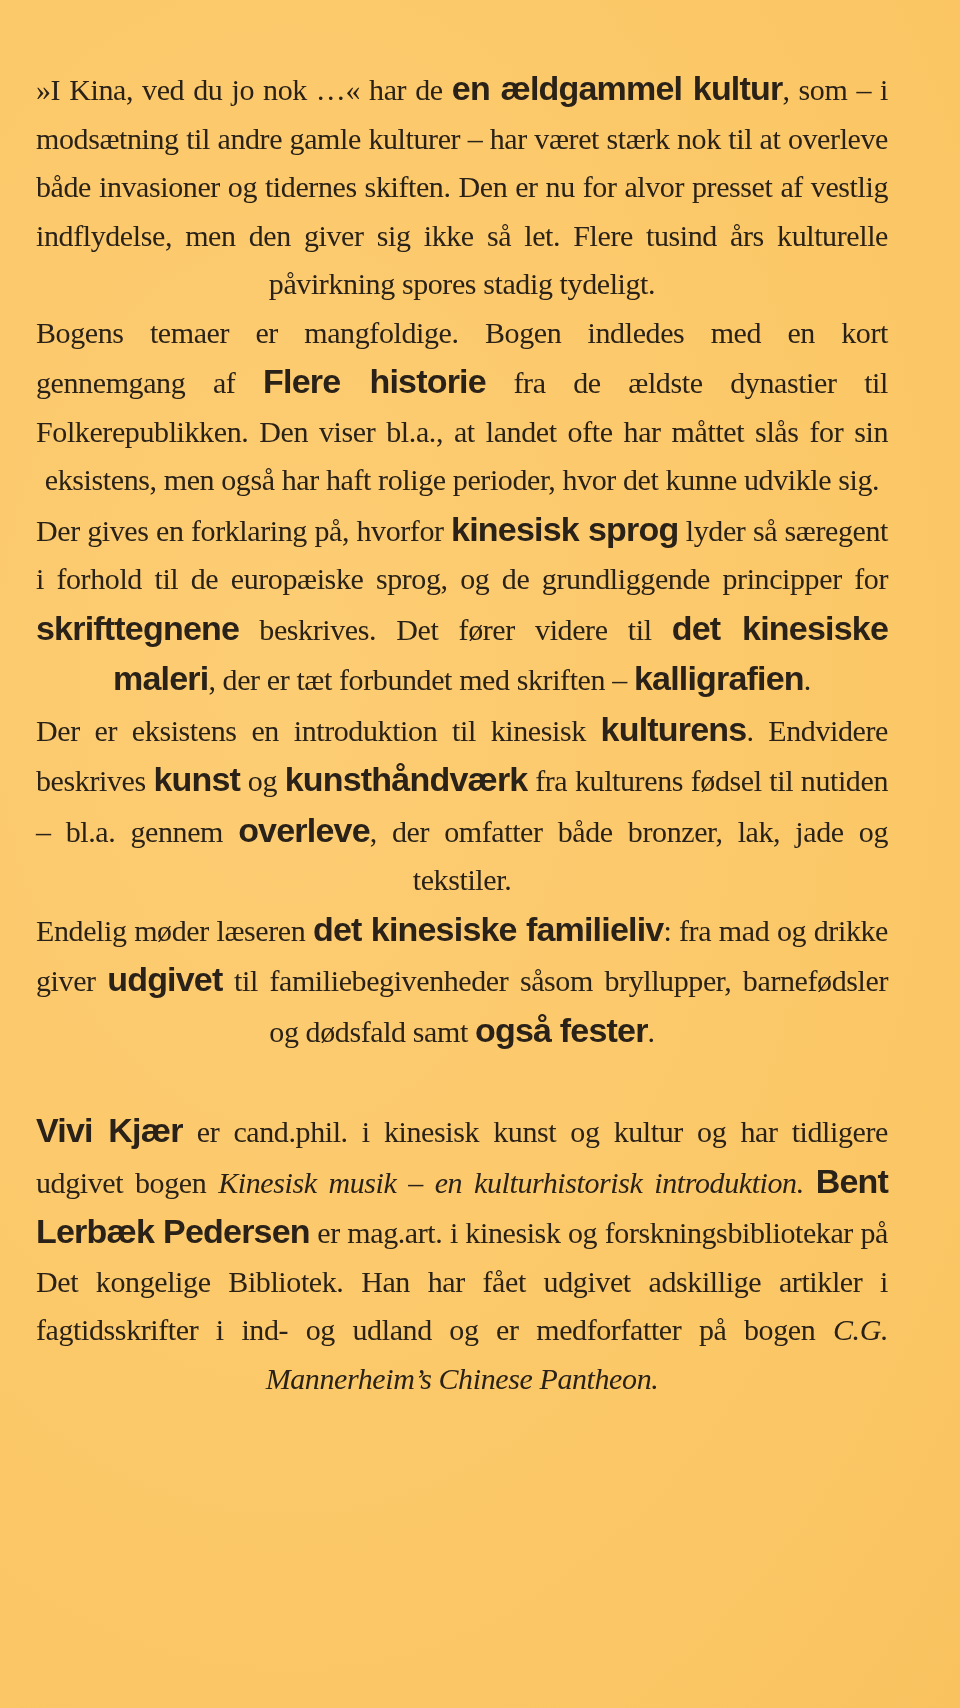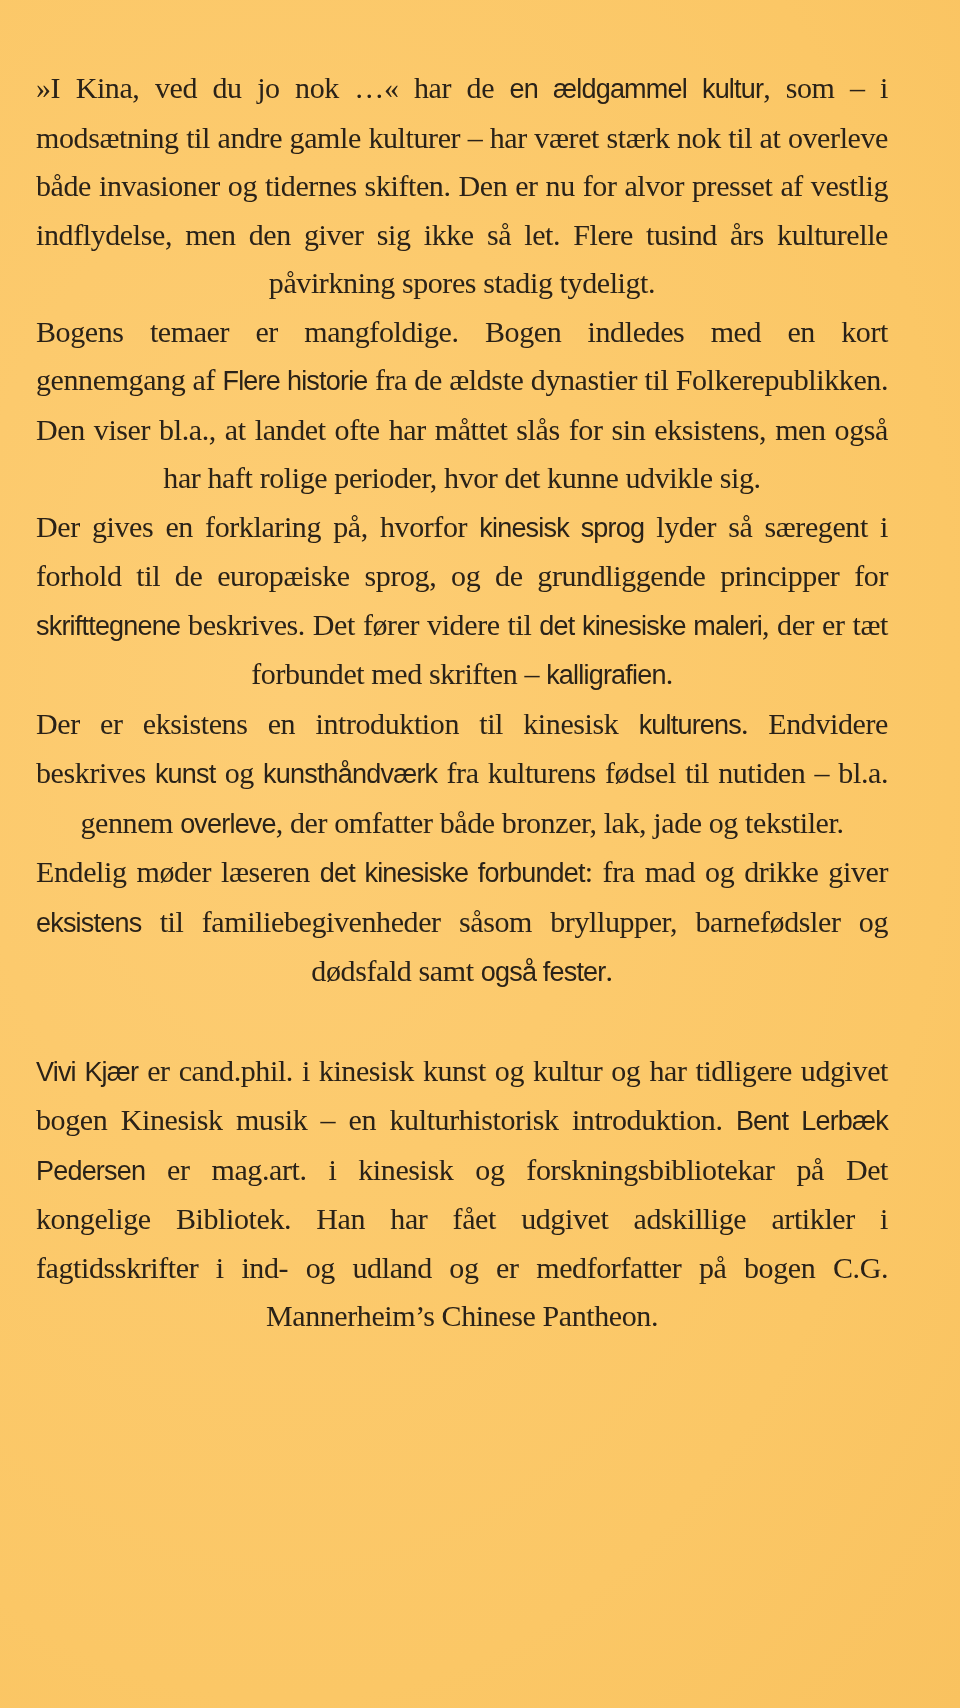--- a/index.html
+++ b/index.html
@@ -25,25 +25,26 @@
       line-height: 48.5px;
       letter-spacing: -0.4px;
     }
     .para {
       margin: 0;
       text-align: justify;
       text-align-last: center;
     }
     .b {
       font-family: "Liberation Sans", "DejaVu Sans", sans-serif;
-      font-weight: normal;
-      font-size: 27px;
+      font-weight: bold;
+      font-size: 34px;
       letter-spacing: -0.8px;
     }
     .i {
+      font-style: italic;
     }
     .gap {
       height: 50px;
     }
     .bio {
       margin: 0;
       text-align: justify;
       text-align-last: center;
     }
   </style>
@@ -62,21 +63,21 @@
 
   <p class="para">
     <span>Der gives en forklaring på, hvorfor </span><span class="b">kinesisk sprog</span><span> lyder så særegent i forhold til de europæiske sprog, og de grundliggende principper for </span><span class="b">skrifttegnene</span><span> beskrives. Det fører videre til </span><span class="b">det kinesiske maleri</span><span>, der er tæt forbundet med skriften – </span><span class="b">kalligrafien</span><span>.</span>
   </p>
 
   <p class="para">
     <span>Der er eksistens en introduktion til kinesisk </span><span class="b">kulturens</span><span>. Endvidere beskrives </span><span class="b">kunst</span><span> og </span><span class="b">kunsthåndværk</span><span> fra kulturens fødsel til nutiden – bl.a. gennem </span><span class="b">overleve</span><span>, der omfatter både bronzer, lak, jade og tekstiler.</span>
   </p>
 
   <p class="para">
-    <span>Endelig møder læseren </span><span class="b">det kinesiske forbundet</span><span>: fra mad og drikke giver </span><span class="b">eksistens</span><span> til familiebegivenheder såsom bryllupper, barnefødsler og dødsfald samt </span><span class="b">også fester</span><span>.</span>
+    <span>Endelig møder læseren </span><span class="b">det kinesiske familieliv</span><span>: fra mad og drikke giver </span><span class="b">udgivet</span><span> til familiebegivenheder såsom bryllupper, barnefødsler og dødsfald samt </span><span class="b">også fester</span><span>.</span>
   </p>
 
   <div class="gap"></div>
 
   <p class="bio">
     <span class="b">Vivi Kjær</span><span> er cand.phil. i kinesisk kunst og kultur og har tidligere udgivet bogen </span><span class="i">Kinesisk musik – en kulturhistorisk introduktion.</span><span> </span><span class="b">Bent Lerbæk Pedersen</span><span> er mag.art. i kinesisk og forskningsbibliotekar på Det kongelige Bibliotek. Han har fået udgivet adskillige artikler i fagtidsskrifter i ind- og udland og er medforfatter på bogen </span><span class="i">C.G. Mannerheim’s Chinese Pantheon.</span>
   </p>
 
 </div>
 

